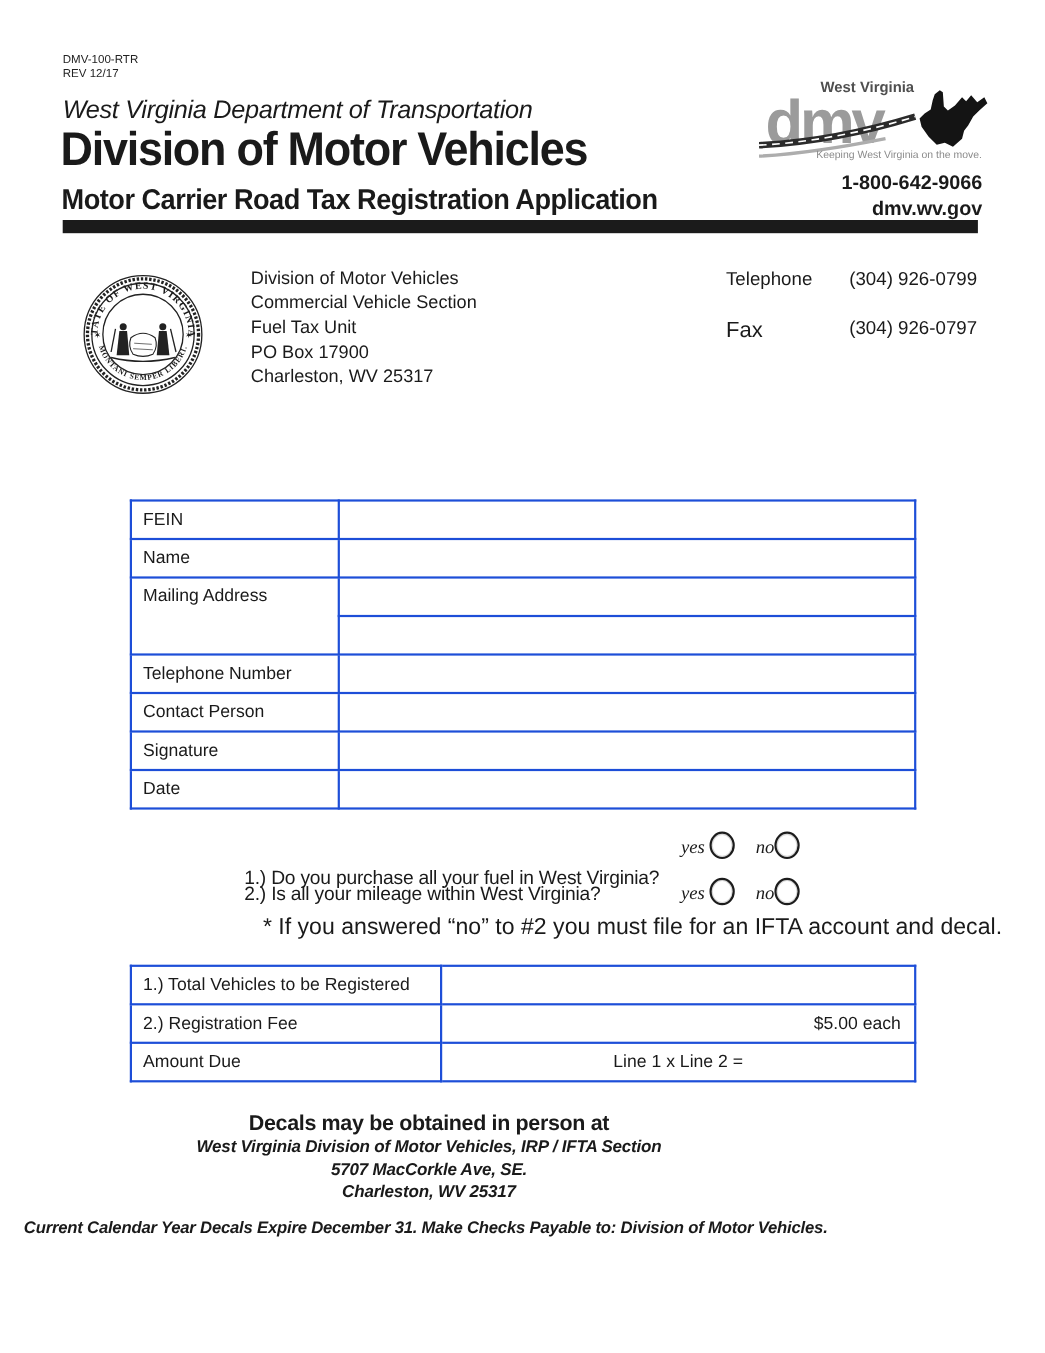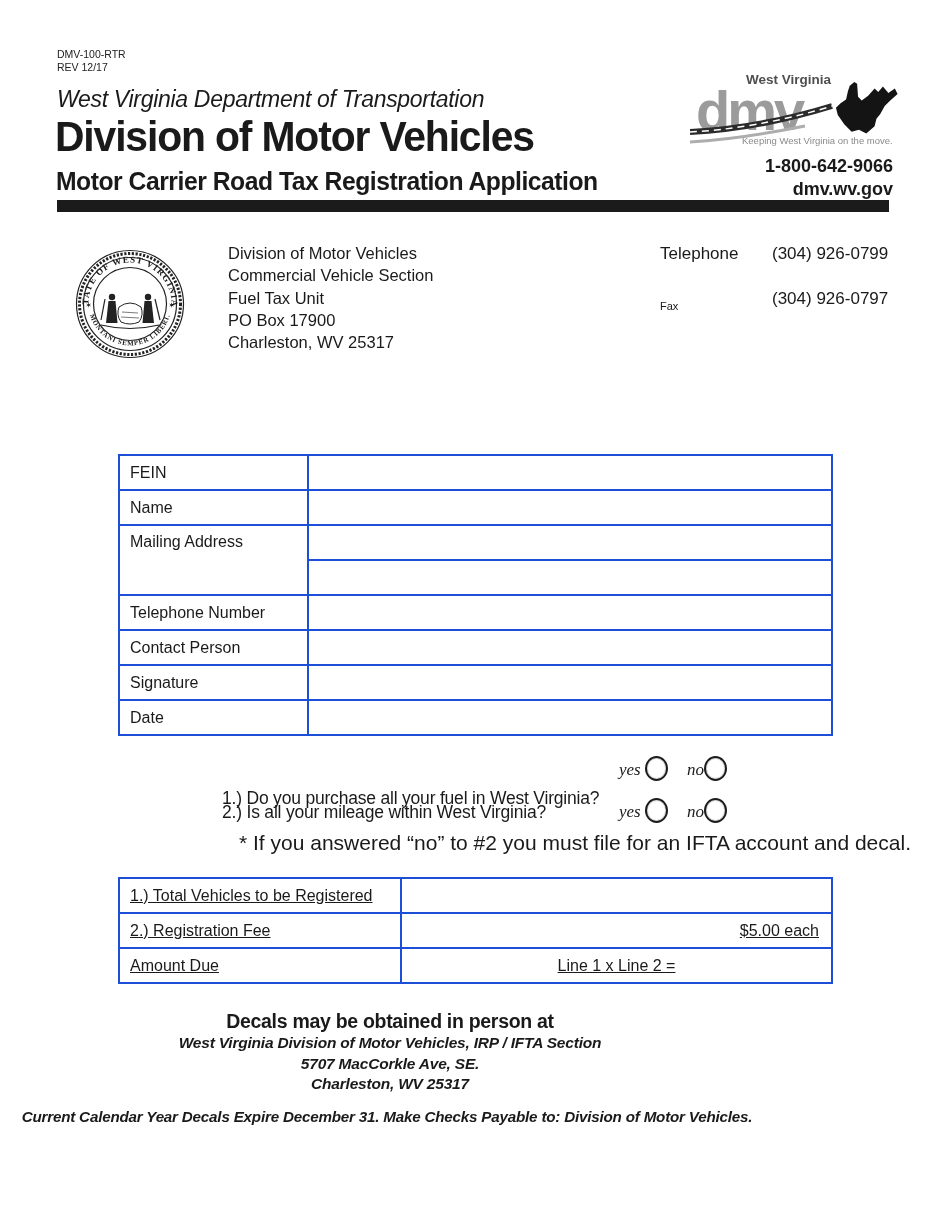--- a/index.html
+++ b/index.html
@@ -20,32 +20,32 @@
   .hotline { position: absolute; right: 57px; top: 156px; font-weight: bold; font-size: 18px; text-align: right; }
   .website { position: absolute; right: 57px; top: 179px; font-weight: bold; font-size: 18px; text-align: right; }
 
   .black-bar { position: absolute; left: 57px; top: 200px; width: 832px; height: 12px; background: #1b1b1b; }
 
   
   .seal-svg { position: absolute; left: 75px; top: 249px; }
   .office-address { position: absolute; left: 228px; top: 242px; font-size: 16.5px; line-height: 22.3px; }
   .tel-label { position: absolute; left: 660px; top: 244px; font-size: 17px; }
   .tel-value { position: absolute; left: 772px; top: 244px; font-size: 17px; }
-  .fax-label { position: absolute; left: 660px; top: 300px; font-size: 11px; }
+  .fax-label { position: absolute; left: 660px; top: 289px; font-size: 20px; }
   .fax-value { position: absolute; left: 772px; top: 289px; font-size: 17px; }
 
   
   table.formtable { position: absolute; border-collapse: collapse; table-layout: fixed; }
   table.formtable td { border: 2px solid #1d4ed8; font-size: 16px; padding: 0 10px; vertical-align: middle; background: #fff; }
   .applicant-table { left: 118px; top: 454px; width: 715px; }
   .applicant-table tr { height: 35px; }
   .applicant-table td.lbl { width: 189px; }
   .applicant-table td.lbl.span2 { vertical-align: top; padding-top: 7px; }
 
-  .fee-table { left: 118px; top: 877px; width: 715px; text-decoration: underline; }
+  .fee-table { left: 118px; top: 877px; width: 715px; }
   .fee-table tr { height: 35px; }
   .fee-table td.lbl { width: 282px; }
   .fee-table td.val-right { text-align: right; padding-right: 12px; }
   .fee-table td.val-center { text-align: center; }
 
   
   .q-text { position: absolute; left: 222px; font-size: 17.5px; letter-spacing: -0.2px; }
   .q1-text { top: 760px; margin-top: 28px; }
   .q2-text { top: 802px; }
   .q-ynlabel { position: absolute; font-family: "Liberation Serif", serif; font-style: italic; font-size: 17px; }

